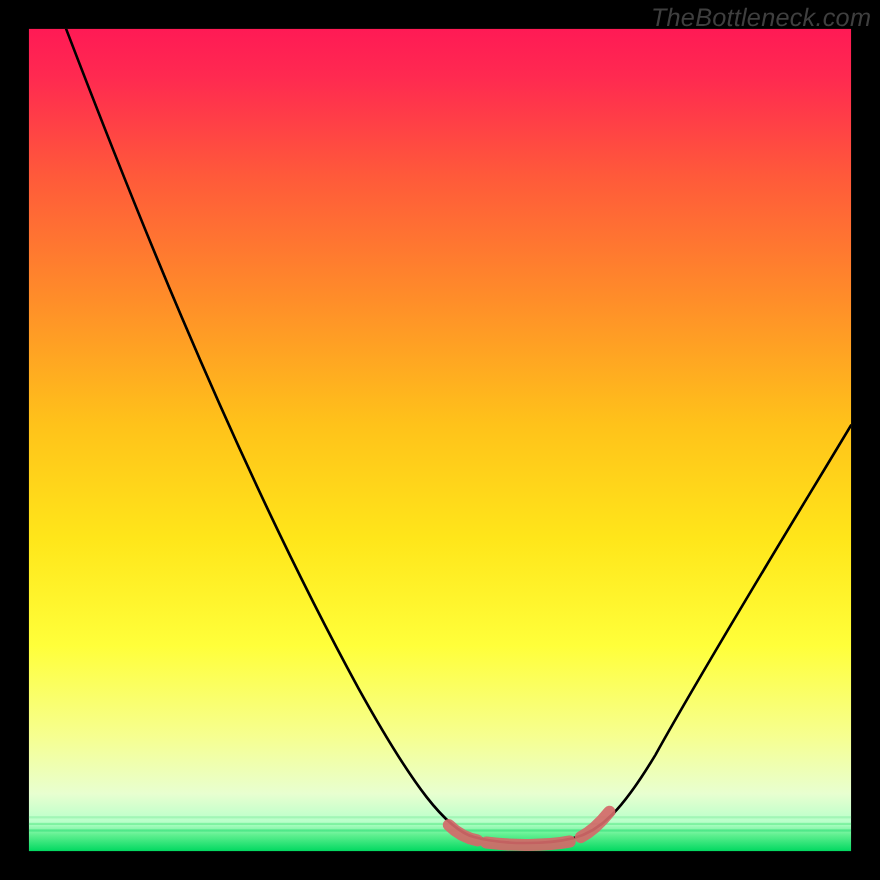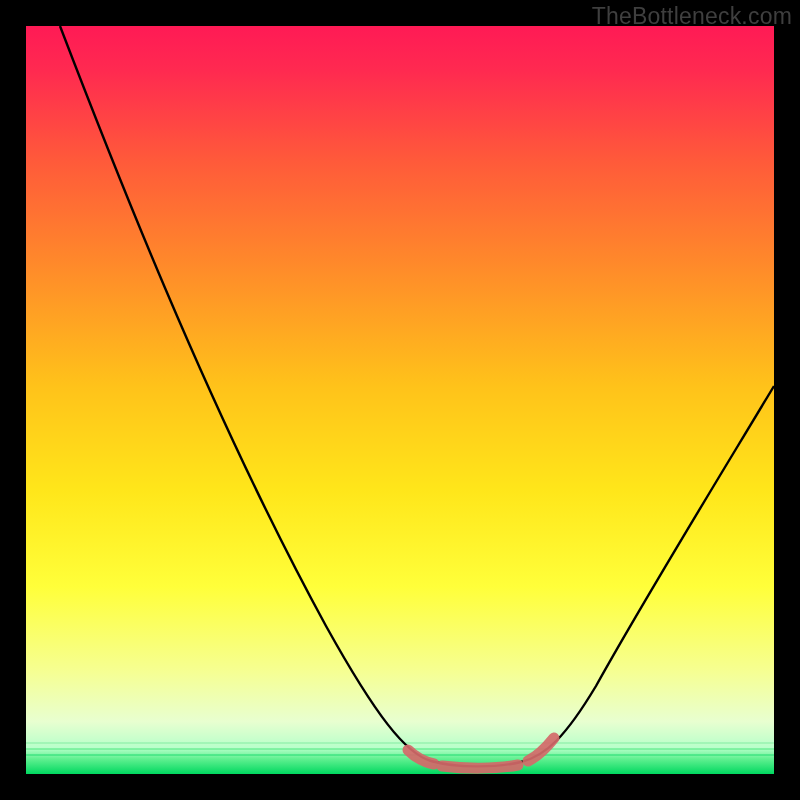--- a/index.html
+++ b/index.html
@@ -9,20 +9,21 @@
     height: 800px;
     overflow: hidden;
     background: #000;
     font-family: Arial, Helvetica, sans-serif;
   }
   .frame {
     position: relative;
     width: 800px;
     height: 800px;
     background: #000;
+    font-style: italic;
   }
   .plot-area {
     position: absolute;
     left: 26px;
     top: 26px;
     width: 748px;
     height: 748px;
     overflow: hidden;
   }
   .gradient {

